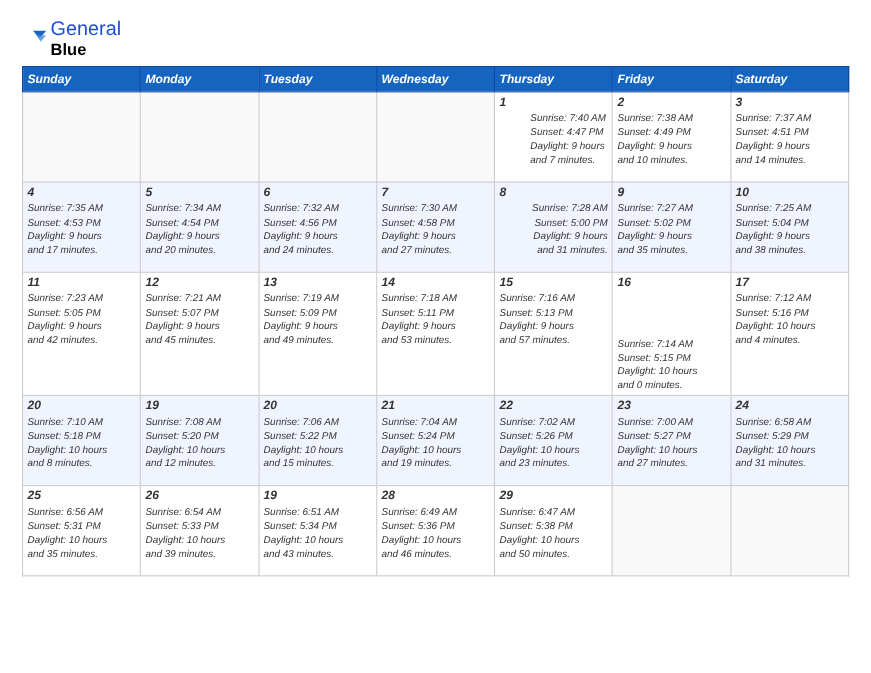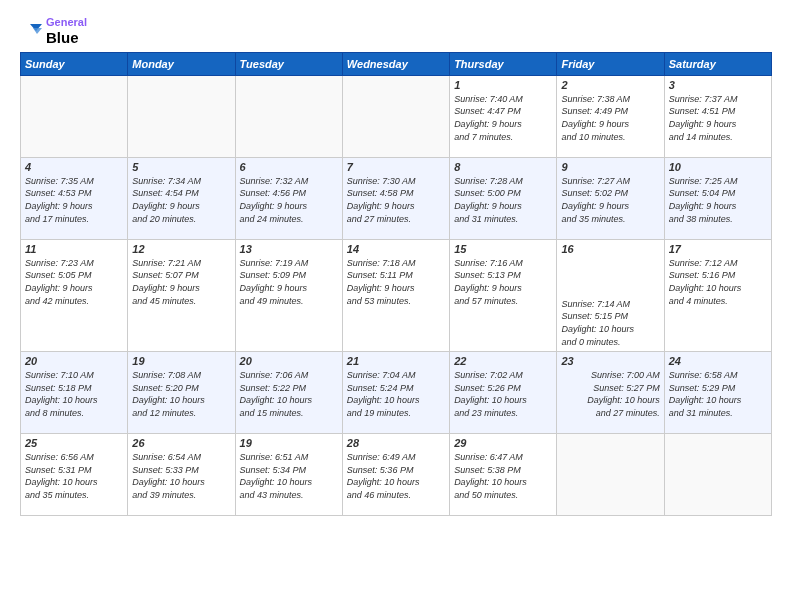--- a/index.html
+++ b/index.html
@@ -88,21 +88,21 @@
   <div class="header-section">
     <div class="logo">
   <div style="display:flex;align-items:center;gap:2px">
     <div style="display:flex;flex-direction:column;align-items:flex-end;margin-right:2px">
       <svg width="22" height="18" viewBox="0 0 22 18">
         <polygon points="10,2 22,2 16,9" fill="#1565c0"></polygon>
         <polygon points="13,6 22,6 17,12" fill="#4a90d9" opacity="0.8"></polygon>
       </svg>
     </div>
     <div style="line-height:1.15">
-      <div style="font-size:11px;font-weight:bold;color:#8b5cf6">General</div>
+      <div style="font-size:18px;font-weight:normal;color:#1d4ed8">General</div>
       <div style="font-size:15px;font-weight:bold;color:#000000">Blue</div>
     </div>
   </div>
 </div>
     <div class="title-block">
       <div class="month-title"></div>
       <div class="location"></div>
     </div>
   </div>
 
@@ -119,21 +119,21 @@
         </tr>
     </thead>
     <tbody id="calendar-body">
     <tr>
           <td class="empty"></td>
           <td class="empty"></td>
           <td class="empty"></td>
           <td class="empty"></td>
           <td>
             <span class="day-number">1</span>
-            <div class="day-info" style="white-space: pre-line;">Sunrise: 7:40 AM
+            <div class="day-info" style="white-space: pre-line; margin-left: 28px;">Sunrise: 7:40 AM
 Sunset: 4:47 PM
 Daylight: 9 hours
 and 7 minutes.</div>
           </td>
           <td>
             <span class="day-number">2</span>
             <div class="day-info" style="white-space: pre-line;">Sunrise: 7:38 AM
 Sunset: 4:49 PM
 Daylight: 9 hours
 and 10 minutes.</div>
@@ -170,21 +170,21 @@
           </td>
           <td>
             <span class="day-number">7</span>
             <div class="day-info" style="white-space: pre-line;">Sunrise: 7:30 AM
 Sunset: 4:58 PM
 Daylight: 9 hours
 and 27 minutes.</div>
           </td>
           <td>
             <span class="day-number">8</span>
-            <div class="day-info" style="white-space: pre-line;">Sunrise: 7:28 AM
+            <div class="day-info" style="white-space: pre-line; text-align: right;">Sunrise: 7:28 AM
 Sunset: 5:00 PM
 Daylight: 9 hours
 and 31 minutes.</div>
           </td>
           <td>
             <span class="day-number">9</span>
             <div class="day-info" style="white-space: pre-line;">Sunrise: 7:27 AM
 Sunset: 5:02 PM
 Daylight: 9 hours
 and 35 minutes.</div>
@@ -279,21 +279,21 @@
           </td>
           <td>
             <span class="day-number">22</span>
             <div class="day-info" style="white-space: pre-line;">Sunrise: 7:02 AM
 Sunset: 5:26 PM
 Daylight: 10 hours
 and 23 minutes.</div>
           </td>
           <td>
             <span class="day-number">23</span>
-            <div class="day-info" style="white-space: pre-line; text-align: right;">Sunrise: 7:00 AM
+            <div class="day-info" style="white-space: pre-line;">Sunrise: 7:00 AM
 Sunset: 5:27 PM
 Daylight: 10 hours
 and 27 minutes.</div>
           </td>
           <td>
             <span class="day-number">24</span>
             <div class="day-info" style="white-space: pre-line;">Sunrise: 6:58 AM
 Sunset: 5:29 PM
 Daylight: 10 hours
 and 31 minutes.</div>

